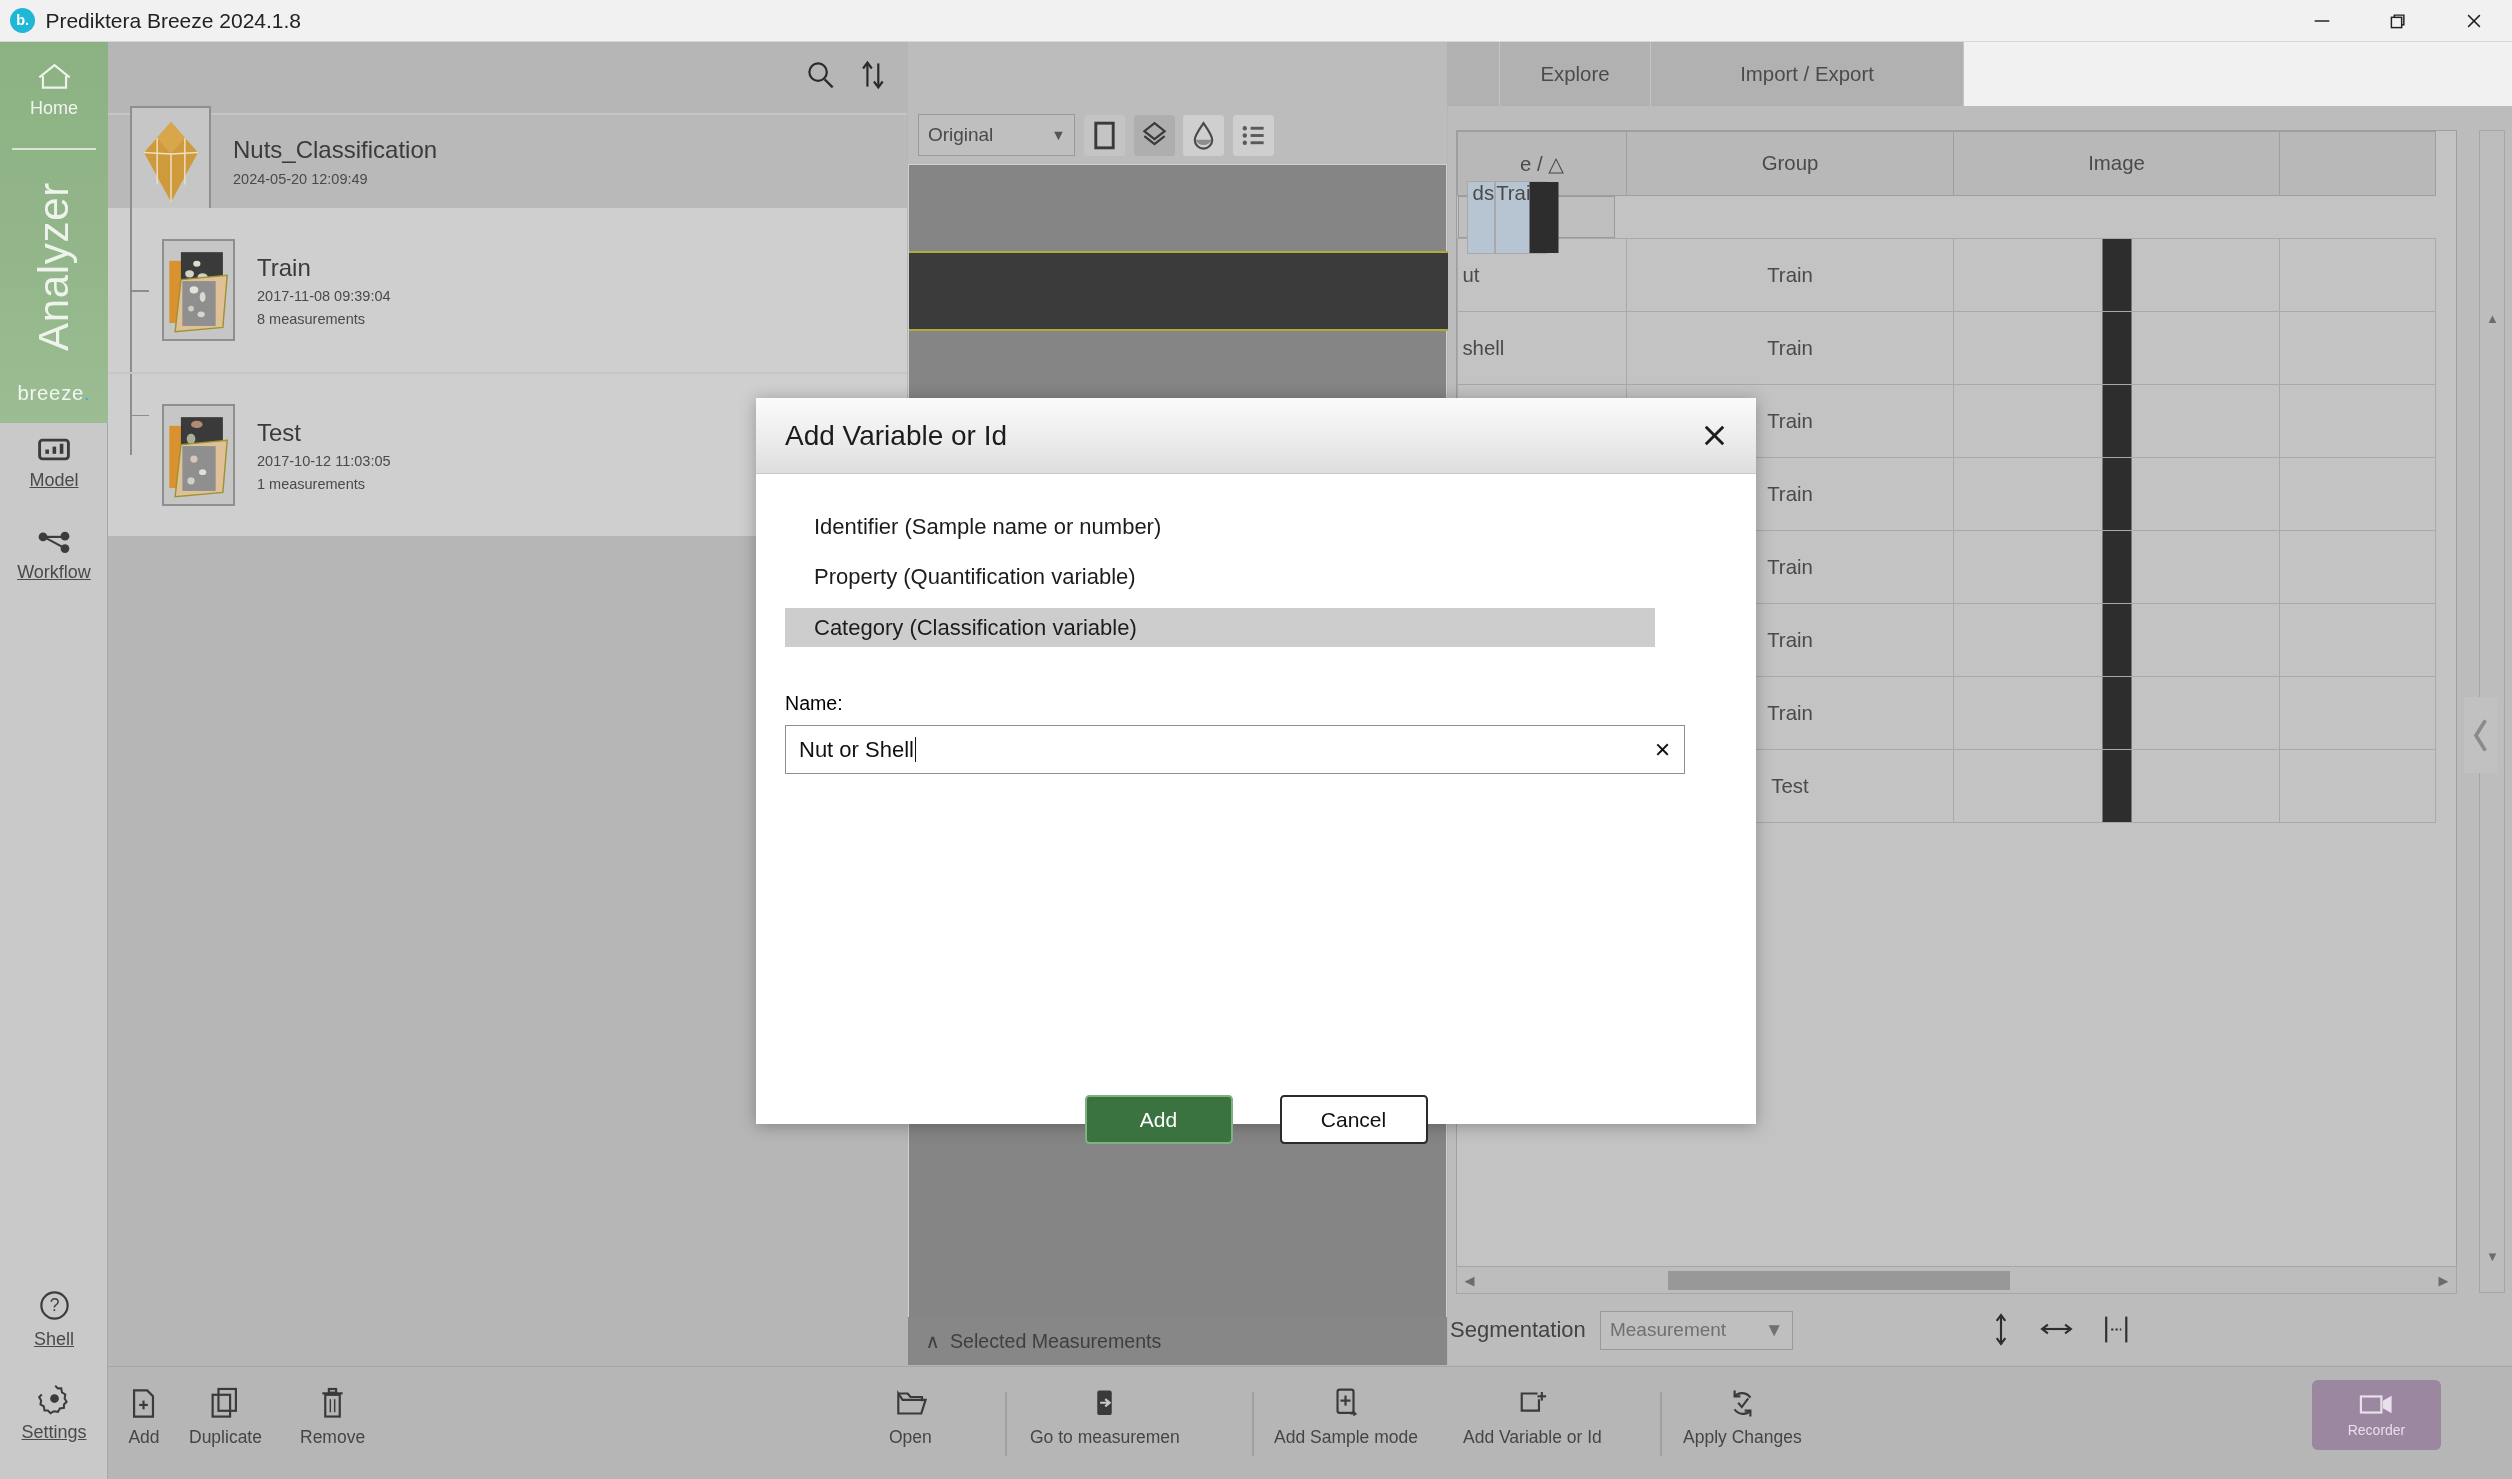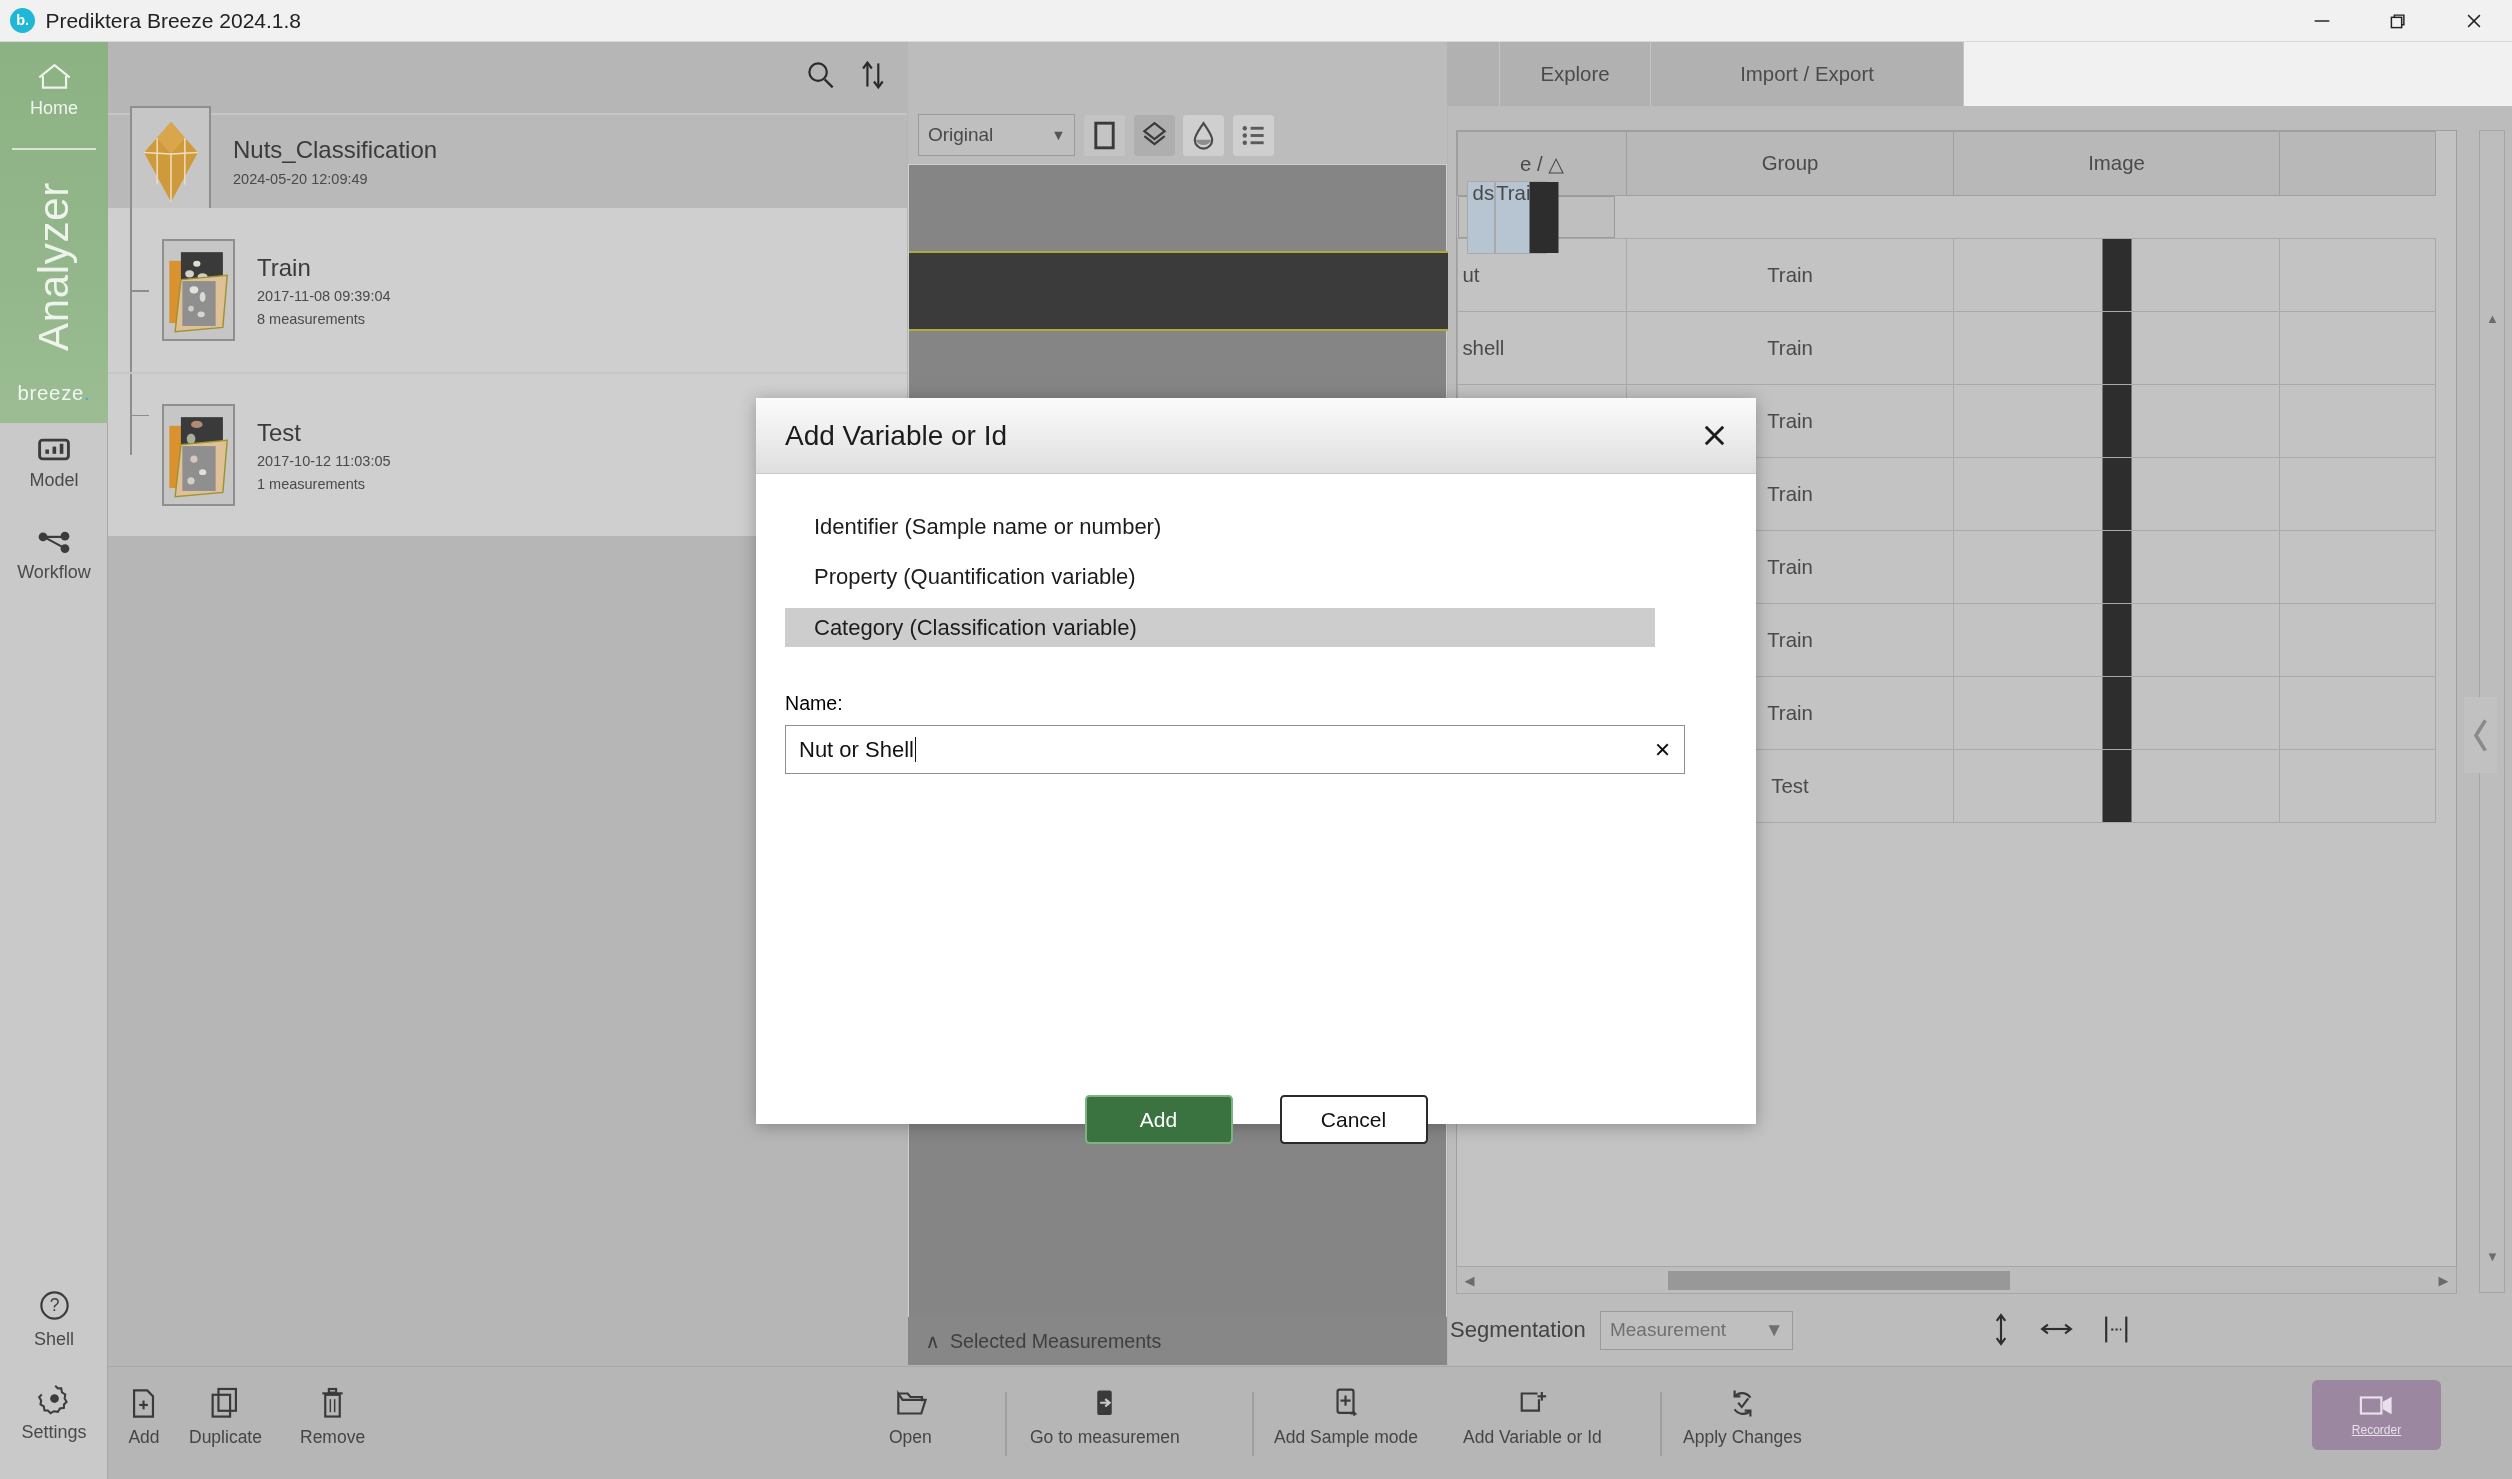--- a/index.html
+++ b/index.html
@@ -60,20 +60,21 @@
   }
   .rail-breeze {
     position: absolute; left: 0; top: 340px; width: 108px; text-align: center;
     font-size: 20.4px; color: #f2f5f1; letter-spacing: 0.7px;
   }
   .rail-breeze i { color: #2fb3d4; font-style: normal; }
   .rail-item {
     position: absolute; left: 0; width: 108px;
     display: flex; flex-direction: column; align-items: center; gap: 3.6px;
     color: #4a4a4a;
+    text-decoration: underline;
   }
   .rail-item .lbl { font-size: 18px; }
   .rail-model { top: 393px; }
   .rail-workflow { top: 486px; }
   .rail-help { top: 1246px; }
   .rail-settings { top: 1339px; }
 
   
   .proj {
     position: absolute; left: 108px; top: 42px; width: 799px; height: 1323px;
@@ -234,21 +235,21 @@
   }
   .tb .lbl { font-size: 17.5px; }
   .tb-div {
     position: absolute; top: 25px; width: 1.5px; height: 64px; background: #a0a0a0;
   }
   .recorder {
     position: absolute; left: 2312px; top: 1380px; width: 129px; height: 70px;
     background: #9b87a0; border-radius: 5.8px; display: flex; flex-direction: column;
     align-items: center; justify-content: center; gap: 2.9px; color: #e8e0eb;
   }
-  .recorder .lbl { font-size: 12px; text-decoration: underline; }
+  .recorder .lbl { font-size: 14px; }
 
   
   .scrim { position: absolute; inset: 0; background: transparent; }
   .modal {
     position: absolute; left: 756px; top: 398px; width: 1000px; height: 726px;
     background: #ffffff; box-shadow: 0 2.2px 16px rgba(0,0,0,.28);
   }
   .modal-head {
     height: 76px; background: linear-gradient(180deg,#fbfbfb 0%,#ececec 55%,#dedede 100%);
     border-bottom: 0.7px solid #c9c9c9; display: flex; align-items: center;

